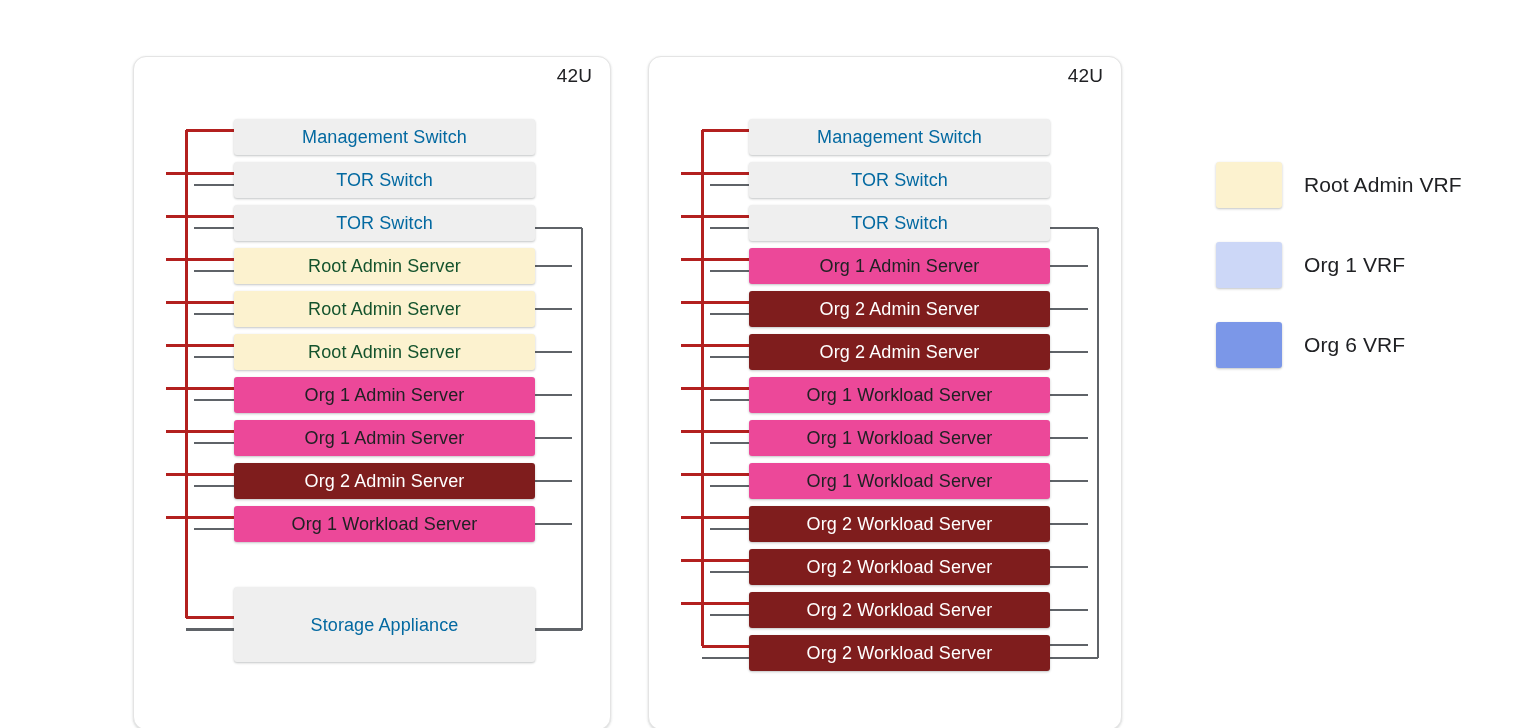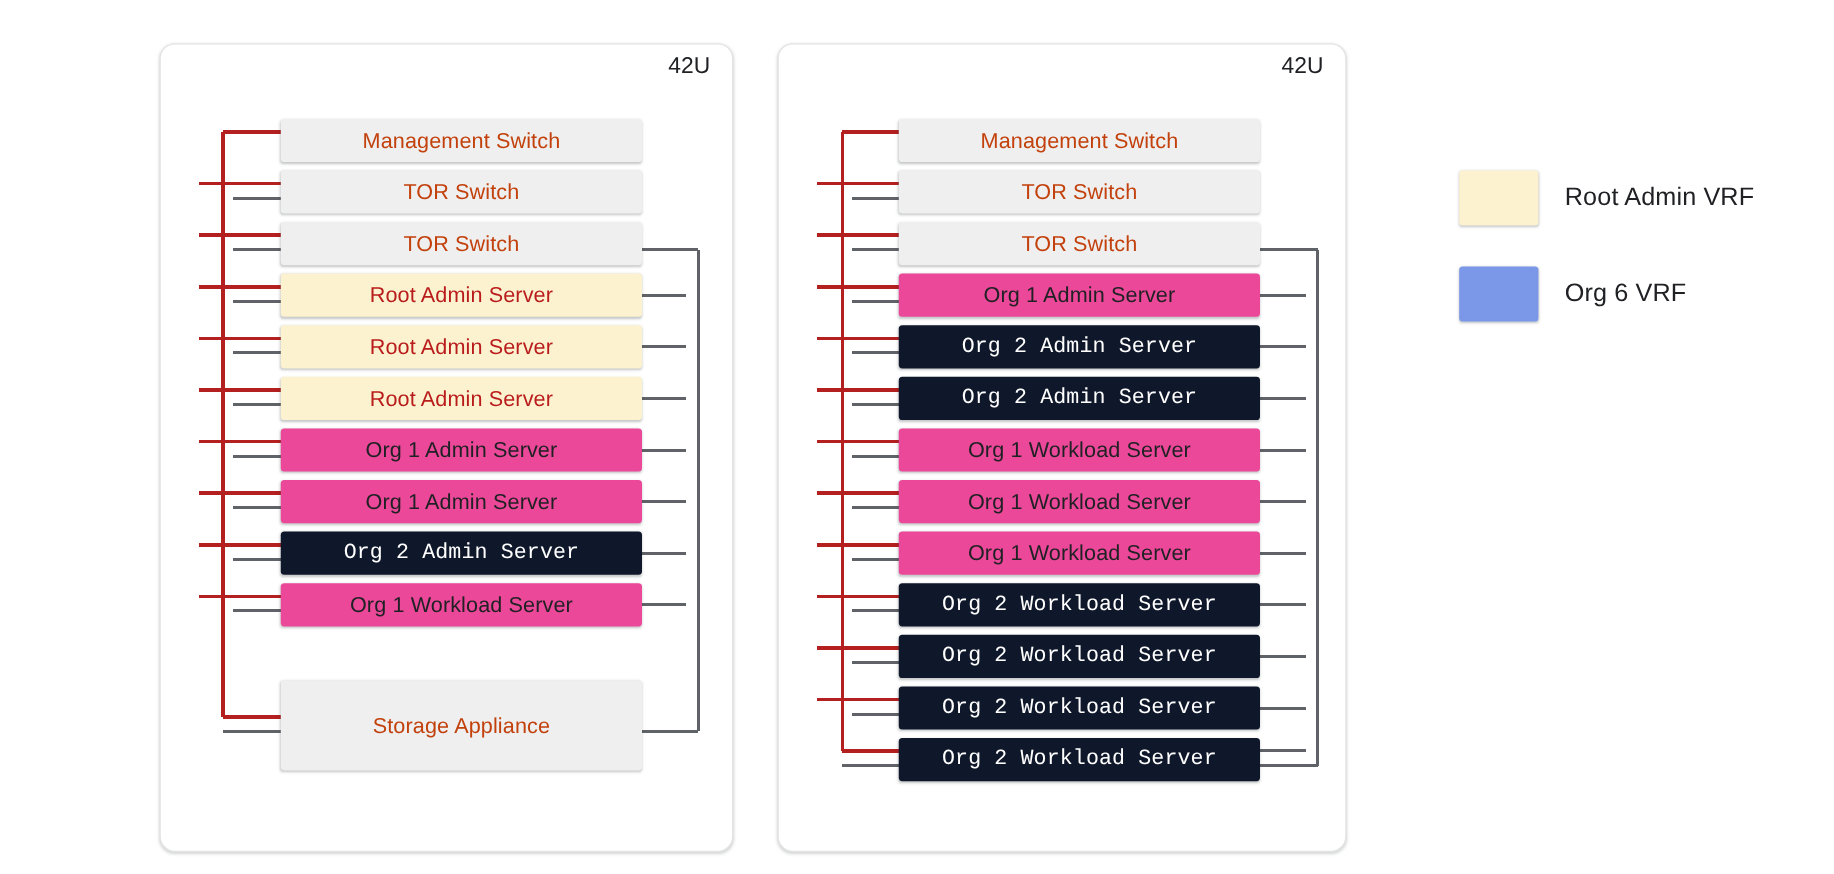--- a/index.html
+++ b/index.html
@@ -14,20 +14,21 @@
     position: relative;
     overflow: hidden;
     font-family: "Liberation Sans", sans-serif;
     color: #202124;
     -webkit-font-smoothing: antialiased;
   }
 
   .canvas {
     position: absolute;
     inset: 0;
+    margin-top: 20px;
   }
 
   
   .rack {
     position: absolute;
     background: #ffffff;
     border: 1px solid #e4e4e4;
     border-radius: 13px;
     box-shadow: 0 1px 3px rgba(60,64,67,0.12), 0 1px 2px rgba(60,64,67,0.10);
     box-sizing: border-box;
@@ -59,24 +60,24 @@
     border-radius: 3px;
     display: flex;
     align-items: center;
     justify-content: center;
     font-size: 18px;
     line-height: 20px;
     letter-spacing: 0.1px;
     white-space: nowrap;
     box-shadow: 0 1px 2px rgba(60,64,67,0.22), 0 1px 3px rgba(60,64,67,0.10);
   }
-  .unit.neutral { background: #efefef; color: #c2410c; }
-  .unit.root    { background: #fcf2cf; color: #b91c1c; }
+  .unit.neutral { background: #efefef; color: #0369a1; }
+  .unit.root    { background: #fcf2cf; color: #14532d; }
   .unit.org1    { background: #ec4899; color: #202124; }
-  .unit.org2    { background: #0f172a; color: #ffffff; font-family: Liberation Mono, monospace; }
+  .unit.org2    { background: #7f1d1d; color: #ffffff; }
 
   
   .legend {
     position: absolute;
     left: 1216px;
     top: 142px;
     width: 290px;
   }
   .legend-row {
     position: relative;
@@ -269,18 +270,22 @@
         <span>Org 2 Workload Server</span>
       </div>
     </div>
 
   <div class="legend" id="legend">
       <div class="legend-row">
         <div class="legend-swatch" style="background: rgb(252, 242, 207);"></div>
         <div class="legend-label">Root Admin VRF</div>
       </div>
       <div class="legend-row">
+        <div class="legend-swatch" style="background: rgb(204, 215, 247);"></div>
+        <div class="legend-label">Org 1 VRF</div>
+      </div>
+      <div class="legend-row">
         <div class="legend-swatch" style="background: rgb(123, 151, 232);"></div>
         <div class="legend-label">Org 6 VRF</div>
       </div>
     </div>
 
 </div>
 
 </body></html>

